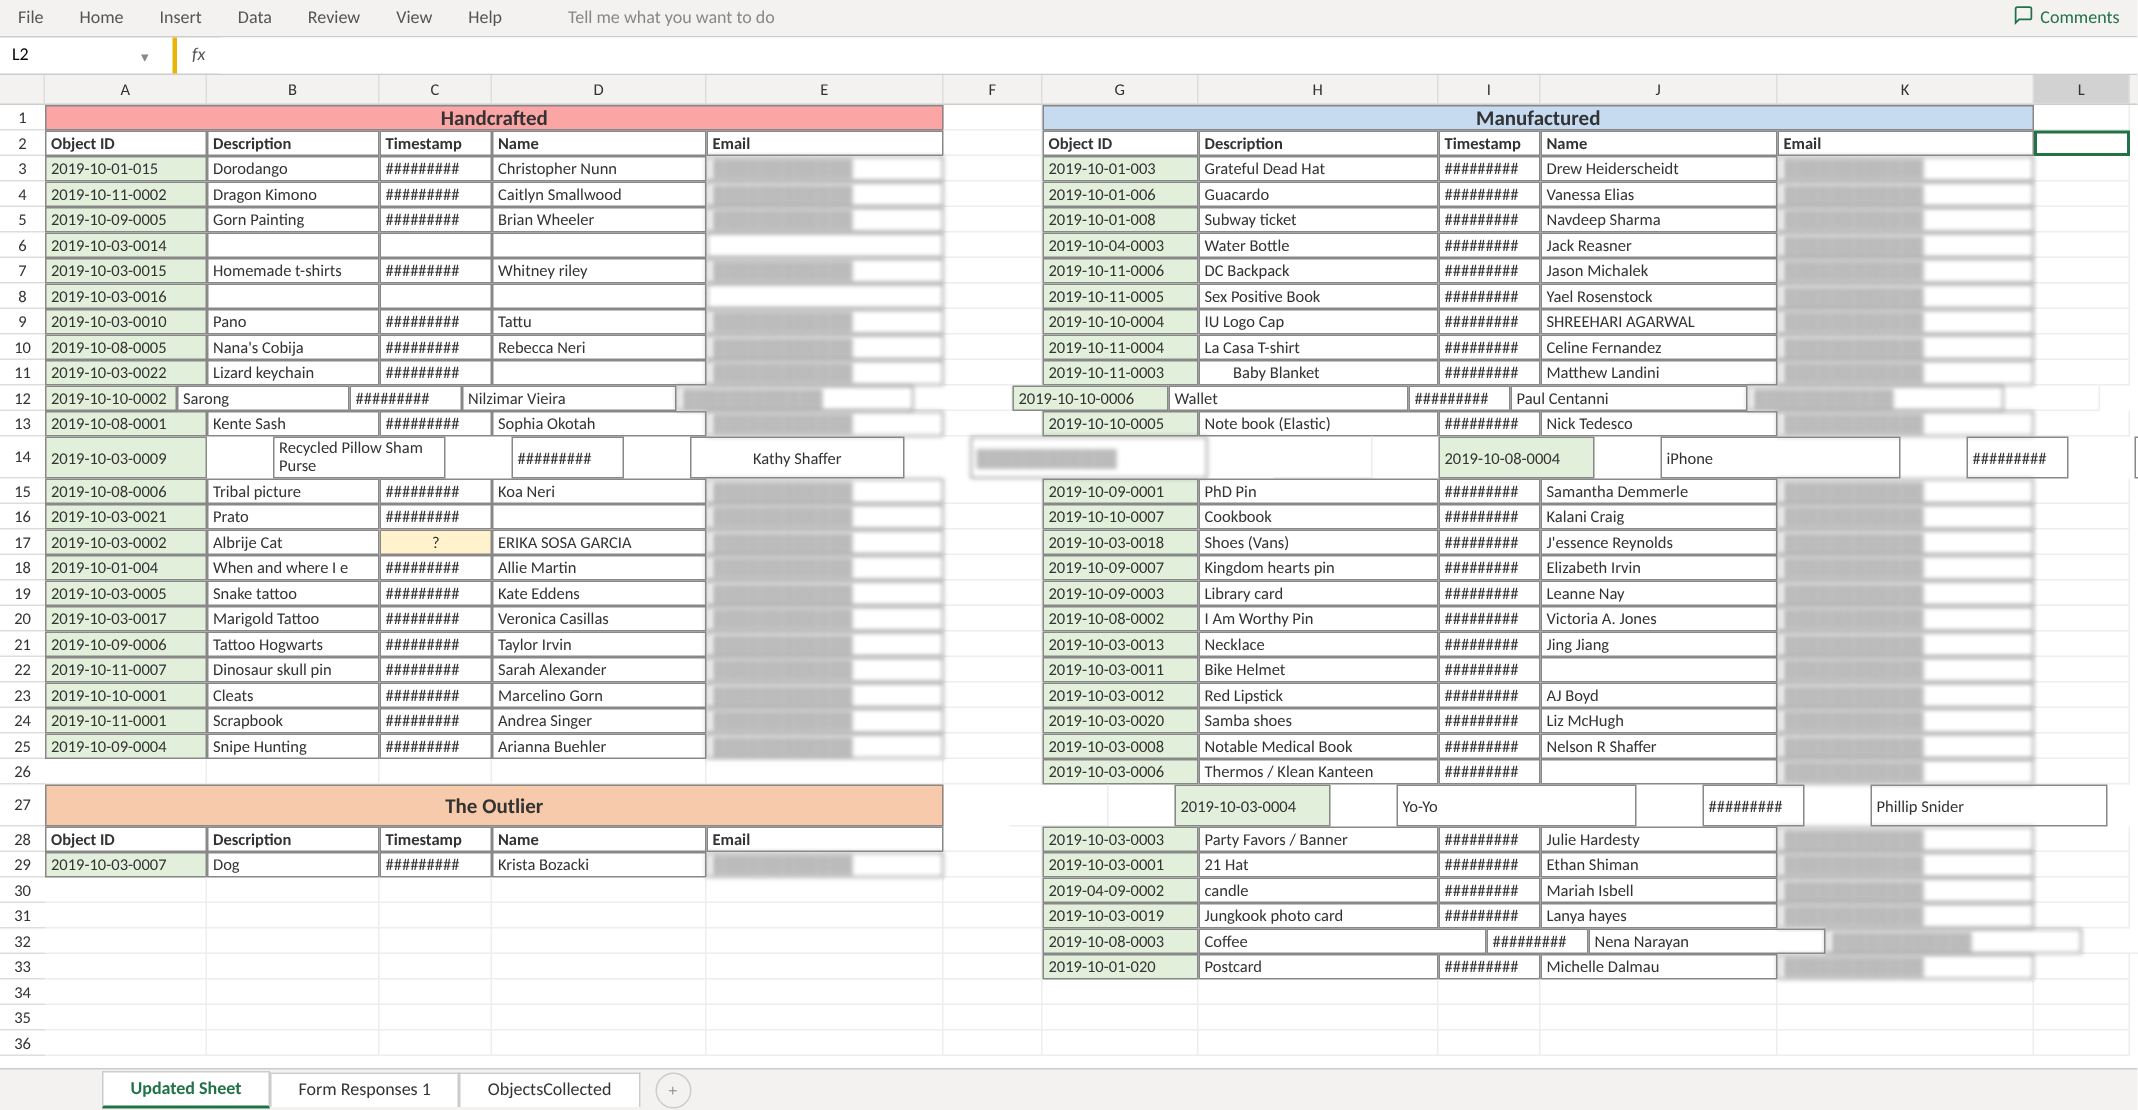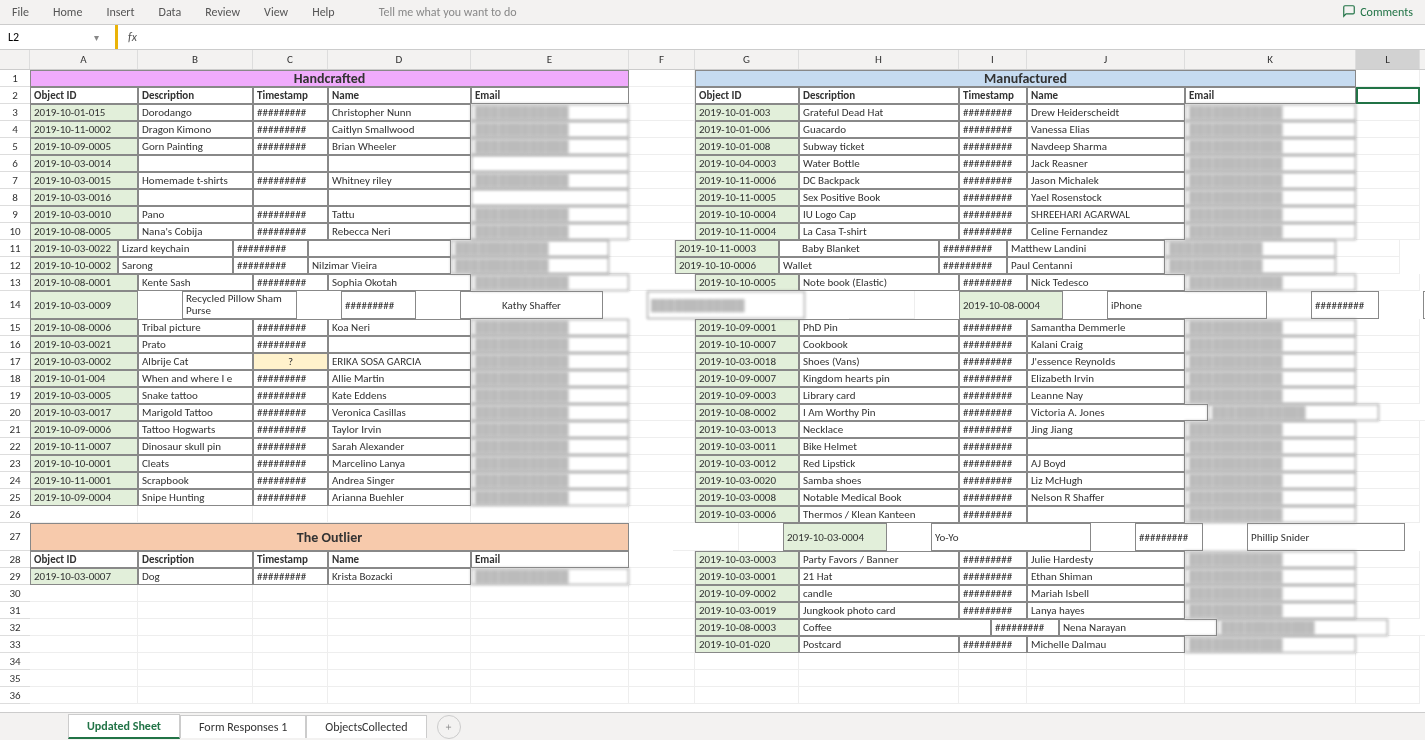--- a/index.html
+++ b/index.html
@@ -26,21 +26,21 @@
 .col-hdr { text-align: center; font-size: 11px; color: #333; border-right: 1px solid #ddd; display: flex; align-items: center; justify-content: center; flex-shrink: 0; }
 .col-hdr.sel { background: #d2d2d2; }
 
 .rows { }
 .row { display: flex; height: 17px; }
 .row.tall { height: 28px; gap: 44px; }
 .cell { border-right: 1px solid #eee; border-bottom: 1px solid #eee; padding: 0 3px; font-size: 11px; display: flex; align-items: center; overflow: hidden; white-space: nowrap; flex-shrink: 0; }
 .cell.bordered { border: 1px solid #888; }
 .cell.bold { font-weight: bold; }
 .cell.center { justify-content: center; }
-.cell.bg-green-hdr { background: #f0abfc; }
+.cell.bg-green-hdr { background: #fca5a5; }
 .cell.bg-blue-hdr { background: #c6dbf0; }
 .cell.bg-orange-hdr { background: #f7caac; }
 .cell.bg-lgreen { background: #e2efda; }
 .cell.bg-lyellow { background: #fff2cc; }
 .cell.blur { color: #bbb; filter: blur(1.5px); }
 .cell.selected { border: 2px solid #217346; }
 
 .sheet-tabs { display: flex; align-items: center; height: 28px; background: #f3f2f1; border-top: 1px solid #ccc; padding: 0 8px; gap: 0; }
 .nav-arrows { width: 60px; }
 .sheet-tab { padding: 4px 18px; font-size: 12px; border: 1px solid #ccc; border-bottom: none; background: #fff; cursor: pointer; }
@@ -261,21 +261,21 @@
             <div class="cell bordered blur" style="width: 158px;">████████████</div>
             <div class="cell" style="width: 66px;"></div>
             <div class="cell bordered bg-lgreen" style="width: 104px;">2019-10-11-0004</div>
             <div class="cell bordered" style="width: 160px;">La Casa T-shirt</div>
             <div class="cell bordered" style="width: 68px;">#########</div>
             <div class="cell bordered" style="width: 158px;">Celine Fernandez</div>
             <div class="cell bordered blur" style="width: 171px;">████████████</div>
             <div class="cell" style="width: 64px;"></div>
           </div>
           <div class="row">
-            <div class="cell bordered bg-lgreen" style="width: 88px;">2019-10-03-0022</div>
+            <div class="cell bordered bg-lgreen" style="width: 108px;">2019-10-03-0022</div>
             <div class="cell bordered" style="width: 115px;">Lizard keychain</div>
             <div class="cell bordered" style="width: 75px;">#########</div>
             <div class="cell bordered" style="width: 143px;"></div>
             <div class="cell bordered blur" style="width: 158px;">████████████</div>
             <div class="cell" style="width: 66px;"></div>
             <div class="cell bordered bg-lgreen" style="width: 104px;">2019-10-11-0003</div>
             <div class="cell bordered" style="width: 160px; padding-left: 22px;">Baby Blanket</div>
             <div class="cell bordered" style="width: 68px;">#########</div>
             <div class="cell bordered" style="width: 158px;">Matthew Landini</div>
             <div class="cell bordered blur" style="width: 171px;">████████████</div>
@@ -396,21 +396,21 @@
           <div class="row">
             <div class="cell bordered bg-lgreen" style="width: 108px;">2019-10-03-0017</div>
             <div class="cell bordered" style="width: 115px;">Marigold Tattoo</div>
             <div class="cell bordered" style="width: 75px;">#########</div>
             <div class="cell bordered" style="width: 143px;">Veronica Casillas</div>
             <div class="cell bordered blur" style="width: 158px;">████████████</div>
             <div class="cell" style="width: 66px;"></div>
             <div class="cell bordered bg-lgreen" style="width: 104px;">2019-10-08-0002</div>
             <div class="cell bordered" style="width: 160px;">I Am Worthy Pin</div>
             <div class="cell bordered" style="width: 68px;">#########</div>
-            <div class="cell bordered" style="width: 181px;">Victoria A. Jones</div>
+            <div class="cell bordered" style="width: 158px;">Victoria A. Jones</div>
             <div class="cell bordered blur" style="width: 171px;">████████████</div>
             <div class="cell" style="width: 64px;"></div>
           </div>
           <div class="row">
             <div class="cell bordered bg-lgreen" style="width: 108px;">2019-10-09-0006</div>
             <div class="cell bordered" style="width: 115px;">Tattoo Hogwarts</div>
             <div class="cell bordered" style="width: 75px;">#########</div>
             <div class="cell bordered" style="width: 143px;">Taylor Irvin</div>
             <div class="cell bordered blur" style="width: 158px;">████████████</div>
             <div class="cell" style="width: 66px;"></div>
@@ -432,21 +432,21 @@
             <div class="cell bordered" style="width: 160px;">Bike Helmet</div>
             <div class="cell bordered" style="width: 68px;">#########</div>
             <div class="cell bordered" style="width: 158px;"></div>
             <div class="cell bordered blur" style="width: 171px;">████████████</div>
             <div class="cell" style="width: 64px;"></div>
           </div>
           <div class="row">
             <div class="cell bordered bg-lgreen" style="width: 108px;">2019-10-10-0001</div>
             <div class="cell bordered" style="width: 115px;">Cleats</div>
             <div class="cell bordered" style="width: 75px;">#########</div>
-            <div class="cell bordered" style="width: 143px;">Marcelino Lanya</div>
+            <div class="cell bordered" style="width: 143px;">Marcelino Gorn</div>
             <div class="cell bordered blur" style="width: 158px;">████████████</div>
             <div class="cell" style="width: 66px;"></div>
             <div class="cell bordered bg-lgreen" style="width: 104px;">2019-10-03-0012</div>
             <div class="cell bordered" style="width: 160px;">Red Lipstick</div>
             <div class="cell bordered" style="width: 68px;">#########</div>
             <div class="cell bordered" style="width: 158px;">AJ Boyd</div>
             <div class="cell bordered blur" style="width: 171px;">████████████</div>
             <div class="cell" style="width: 64px;"></div>
           </div>
           <div class="row">
@@ -529,21 +529,21 @@
             <div class="cell bordered blur" style="width: 171px;">████████████</div>
             <div class="cell" style="width: 64px;"></div>
           </div>
           <div class="row">
             <div class="cell" style="width: 108px;"></div>
             <div class="cell" style="width: 115px;"></div>
             <div class="cell" style="width: 75px;"></div>
             <div class="cell" style="width: 143px;"></div>
             <div class="cell" style="width: 158px;"></div>
             <div class="cell" style="width: 66px;"></div>
-            <div class="cell bordered bg-lgreen" style="width: 104px;">2019-10-09-0002</div>
+            <div class="cell bordered bg-lgreen" style="width: 104px;">2019-04-09-0002</div>
             <div class="cell bordered" style="width: 160px;">candle</div>
             <div class="cell bordered" style="width: 68px;">#########</div>
             <div class="cell bordered" style="width: 158px;">Mariah Isbell</div>
             <div class="cell bordered blur" style="width: 171px;">████████████</div>
             <div class="cell" style="width: 64px;"></div>
           </div>
           <div class="row">
             <div class="cell" style="width: 108px;"></div>
             <div class="cell" style="width: 115px;"></div>
             <div class="cell" style="width: 75px;"></div>

